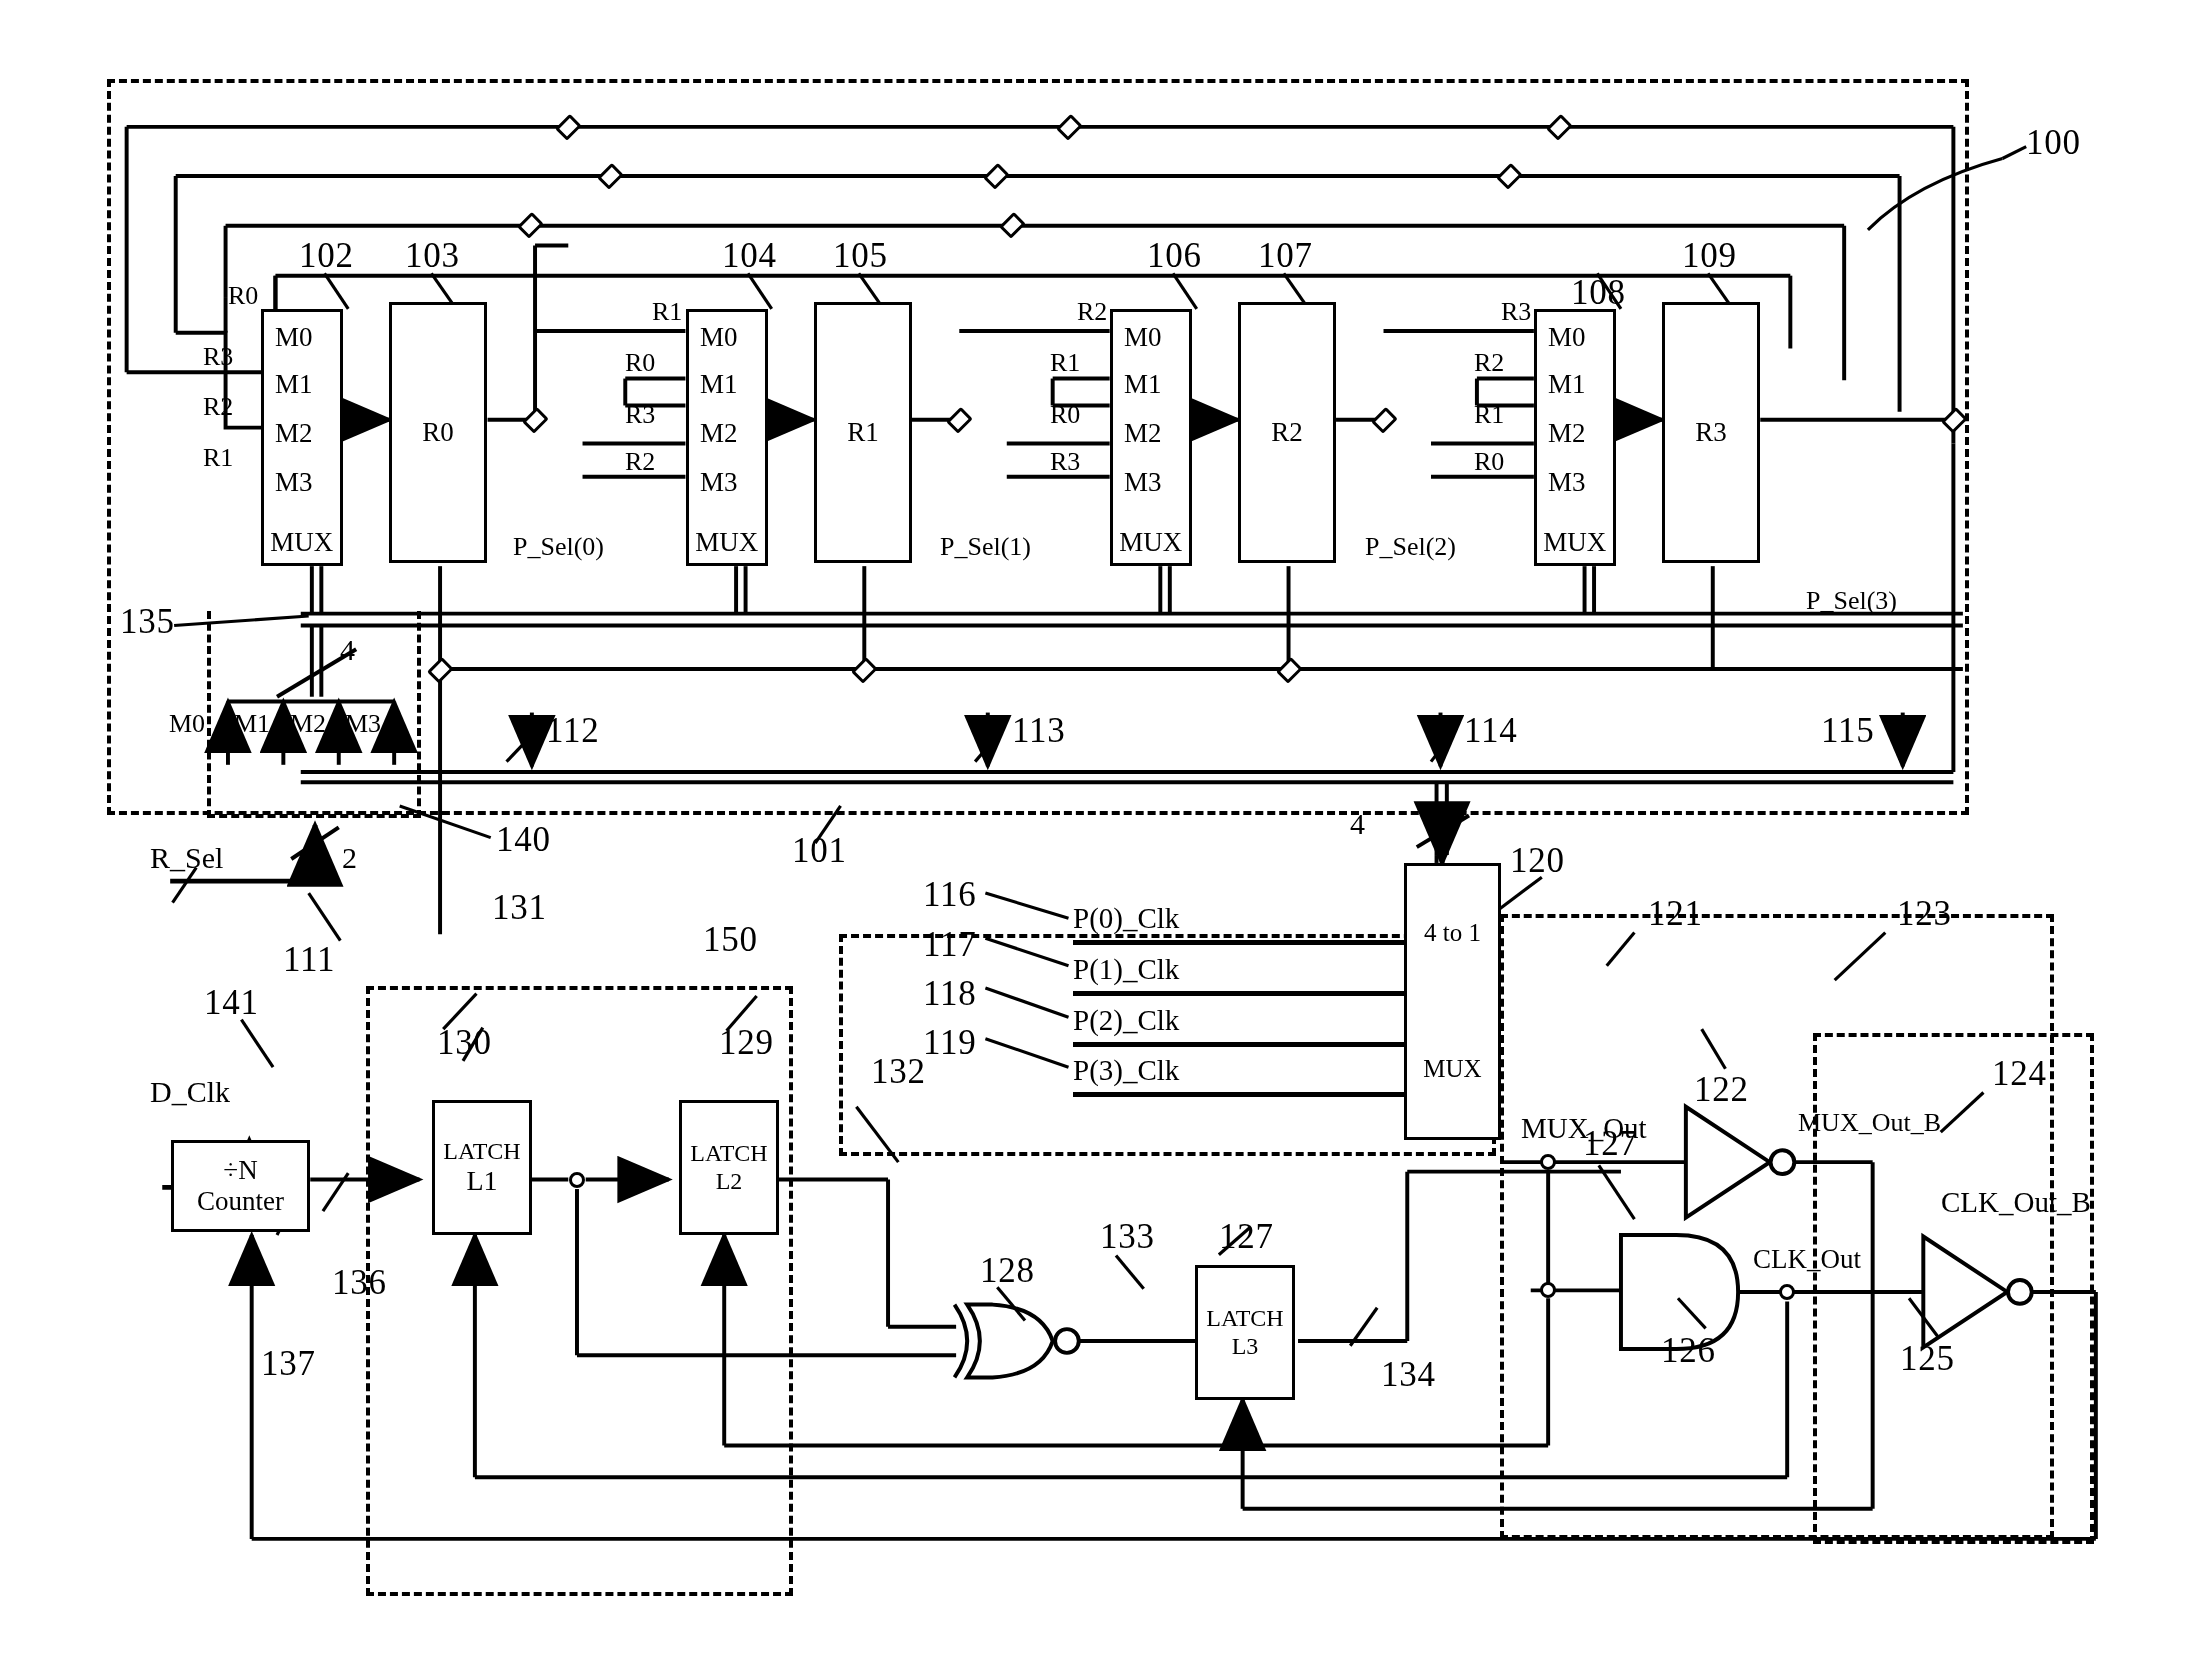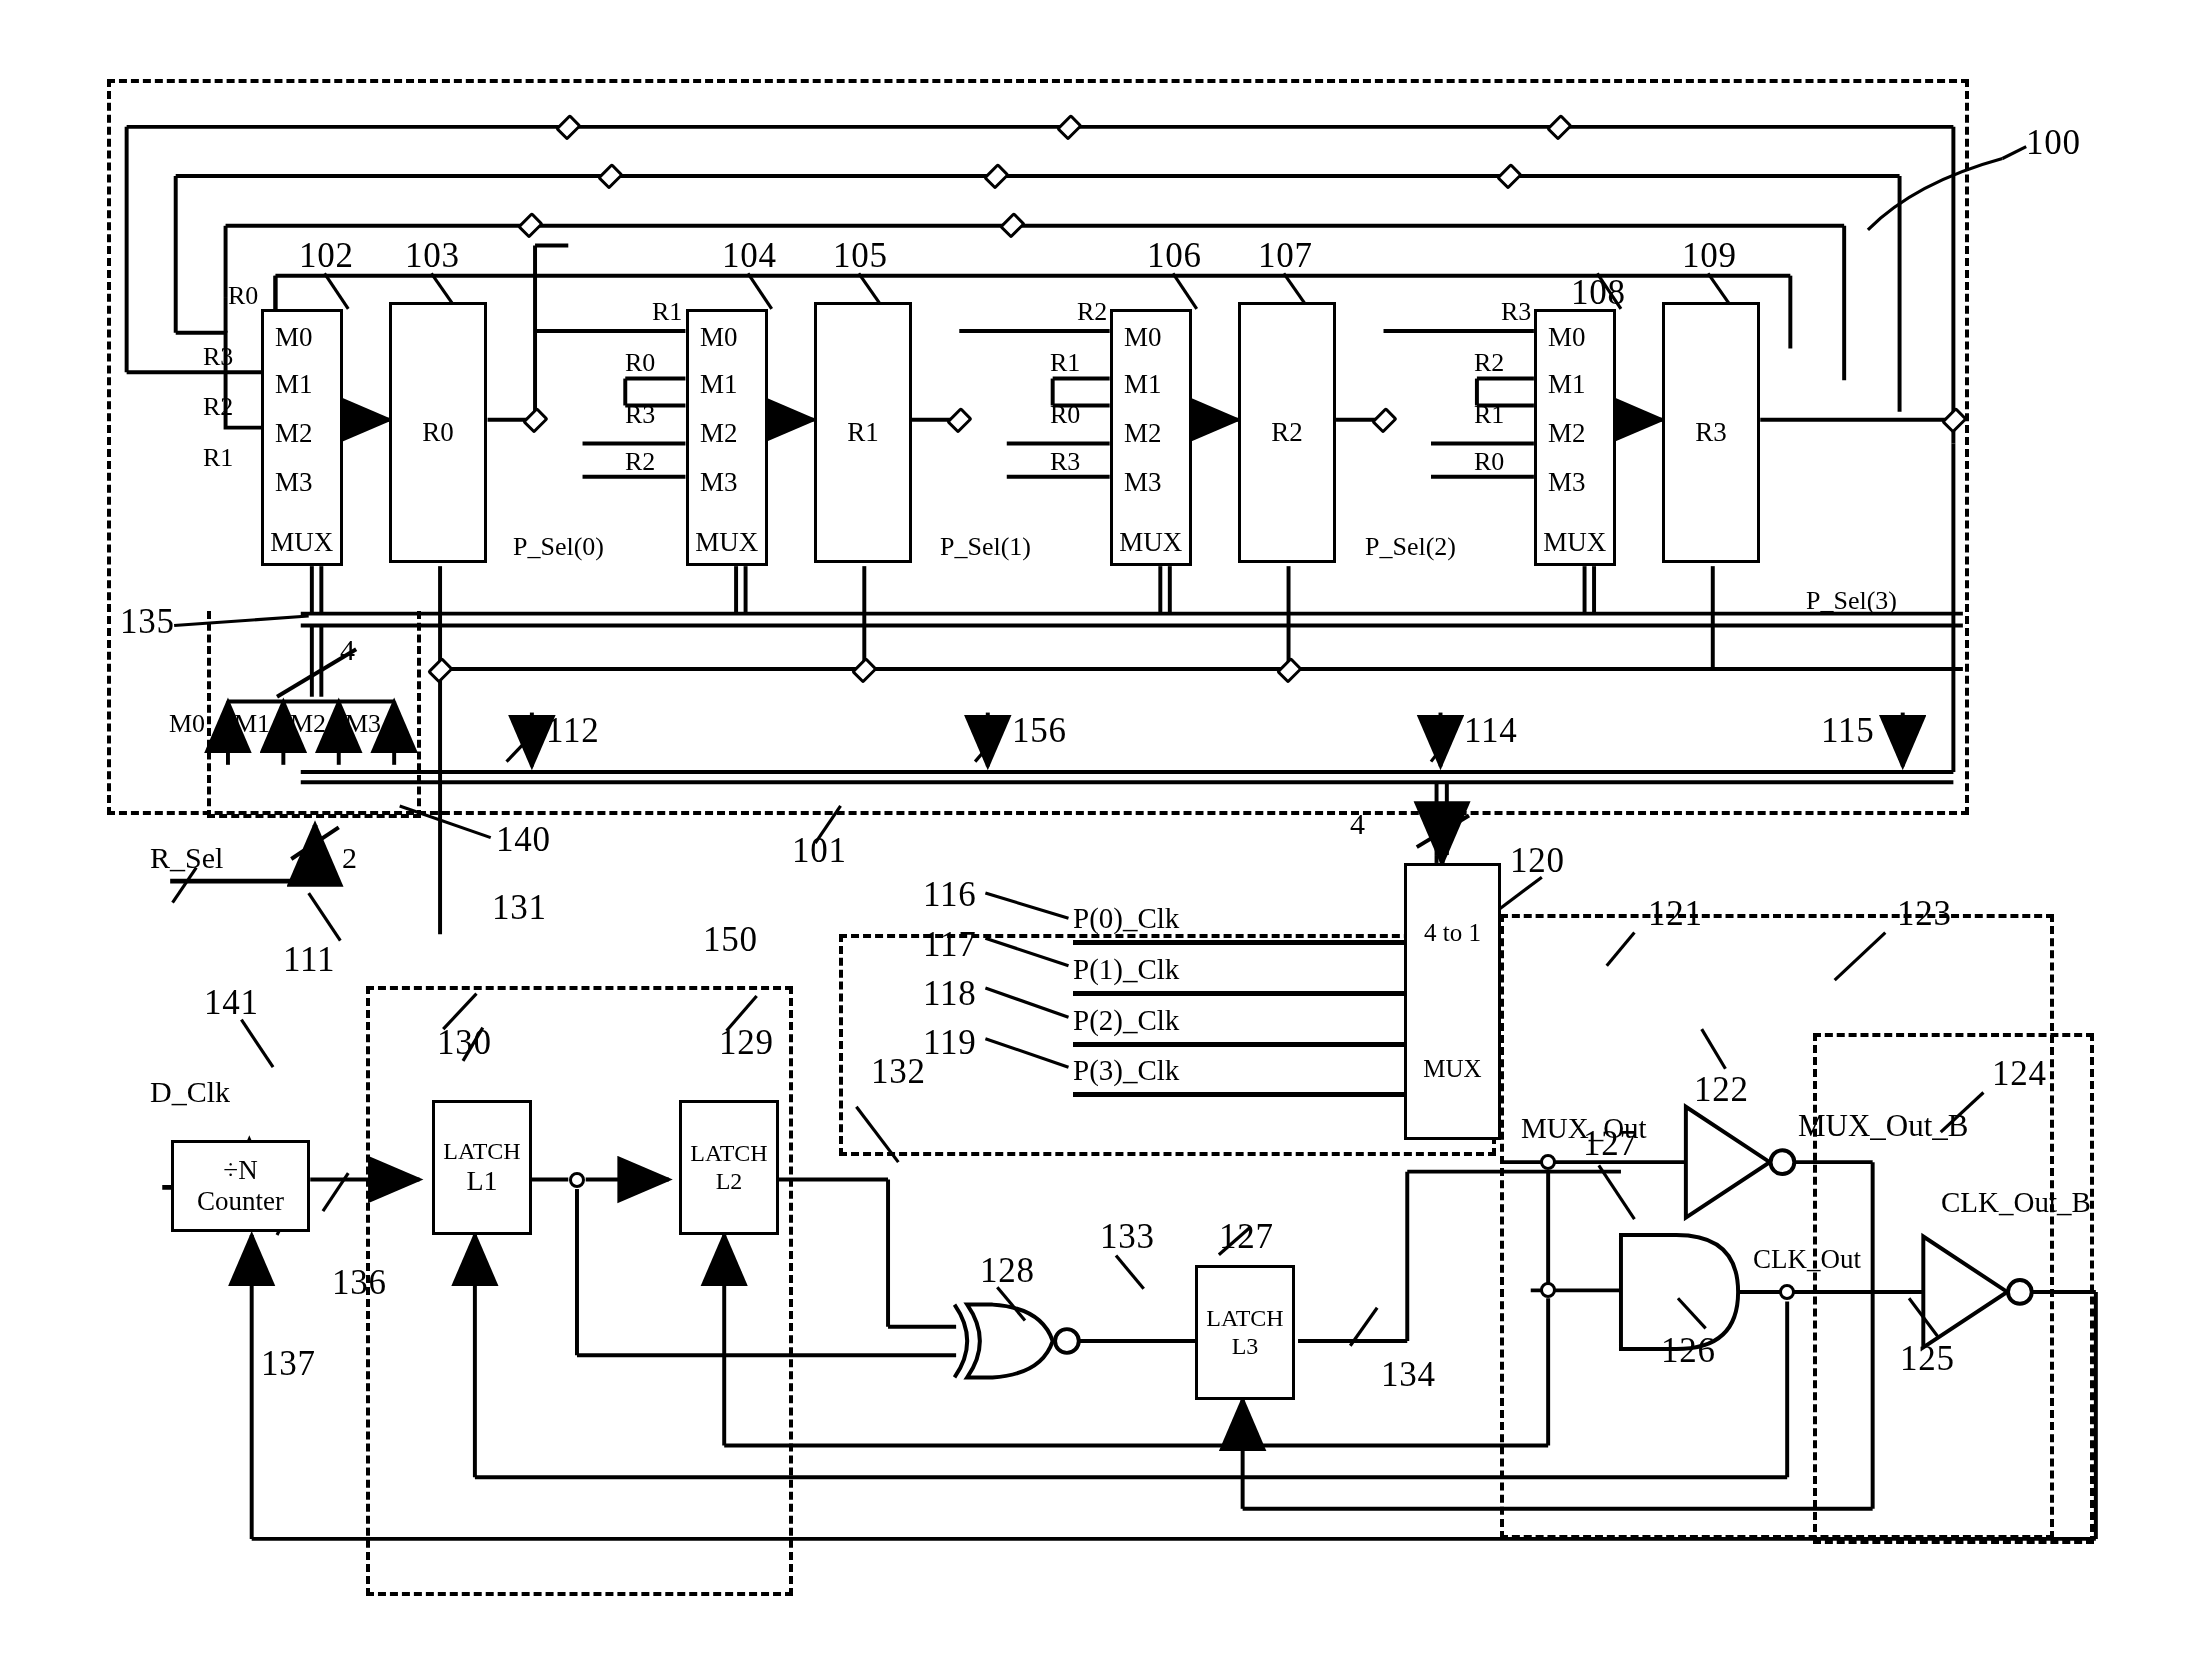--- a/index.html
+++ b/index.html
@@ -429,42 +429,42 @@
   <div class="hth" style="left:1073px;top:1042px;width:331px;"></div>
   <div class="hth" style="left:1073px;top:1092px;width:331px;"></div>
 
   <div class="blk" style="left:1404px;top:863px;width:97px;height:277px;justify-content:space-around;">
     <span style="font-size:25px;">4 to 1</span>
     <span style="font-size:25px;">MUX</span>
   </div>
   <span class="lbl" style="left:1350px;top:807px;">4</span>
 
   <span class="sig" style="left:1521px;top:1112px;font-size:29px;">MUX_Out</span>
-  <span class="sig" style="left:1798px;top:1108px;font-size:31px;">MUX_Out_B</span>
+  <span class="sig" style="left:1798px;top:1108px;font-size:26px;">MUX_Out_B</span>
   <span class="sig" style="left:1753px;top:1244px;font-size:27px;">CLK_Out</span>
   <span class="sig" style="left:1941px;top:1186px;font-size:29px;">CLK_Out_B</span>
   <div class="dot" style="left:1540px;top:1154px;"></div>
   <div class="dot" style="left:1540px;top:1282px;"></div>
   <div class="dot" style="left:1779px;top:1284px;"></div>
 
   <span class="num" style="left:2026px;top:123px;">100</span>
   <span class="num" style="left:299px;top:236px;">102</span>
   <span class="num" style="left:405px;top:236px;">103</span>
   <span class="num" style="left:722px;top:236px;">104</span>
   <span class="num" style="left:833px;top:236px;">105</span>
   <span class="num" style="left:1147px;top:236px;">106</span>
   <span class="num" style="left:1258px;top:236px;">107</span>
   <span class="num" style="left:1571px;top:236px;margin-top:37px;">108</span>
   <span class="num" style="left:1682px;top:236px;">109</span>
   <span class="num" style="left:120px;top:602px;">135</span>
   <span class="num" style="left:496px;top:820px;">140</span>
   <span class="num" style="left:283px;top:940px;">111</span>
   <span class="num" style="left:204px;top:983px;">141</span>
   <span class="num" style="left:546px;top:711px;">112</span>
-  <span class="num" style="left:1012px;top:711px;">156</span>
+  <span class="num" style="left:1012px;top:711px;">113</span>
   <span class="num" style="left:1464px;top:711px;">114</span>
   <span class="num" style="left:1821px;top:711px;">115</span>
   <span class="num" style="left:792px;top:831px;">101</span>
   <span class="num" style="left:923px;top:875px;">116</span>
   <span class="num" style="left:923px;top:925px;">117</span>
   <span class="num" style="left:923px;top:974px;">118</span>
   <span class="num" style="left:923px;top:1023px;">119</span>
   <span class="num" style="left:1510px;top:841px;">120</span>
   <span class="num" style="left:1648px;top:894px;">121</span>
   <span class="num" style="left:1897px;top:894px;">123</span>

